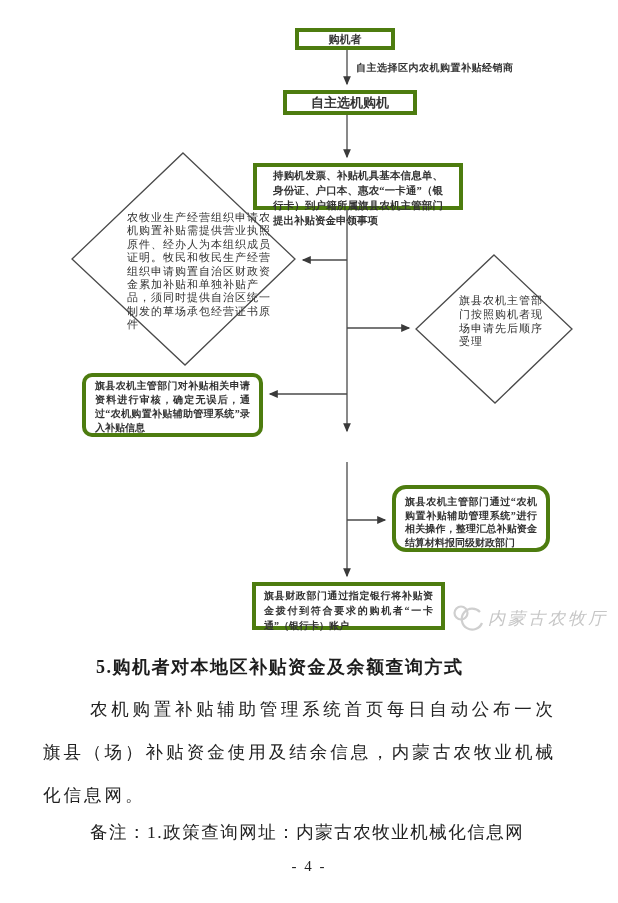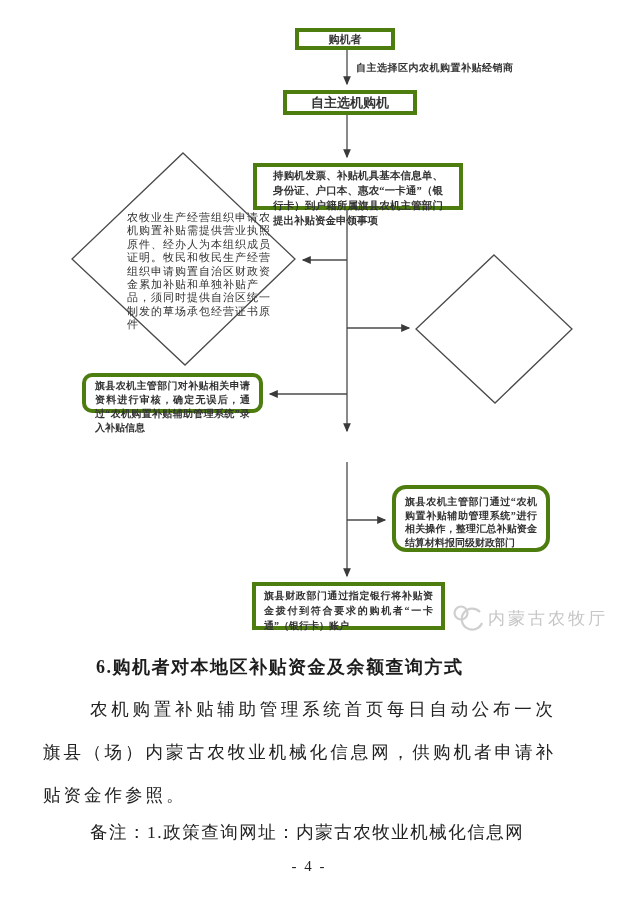--- a/index.html
+++ b/index.html
@@ -20,21 +20,21 @@
     box-sizing:border-box;
     font-weight:bold;
     color:#333;
   }
   .node.center{display:flex;align-items:center;justify-content:center;text-align:center;}
   .node.rounded{border-radius:12px;}
   .node .txt{display:block;}
   #n-purchaser{left:295px;top:28px;width:100px;height:22px;font-size:11px;}
   #n-select{left:283px;top:90px;width:134px;height:25px;font-size:13px;}
   #n-apply{left:253px;top:163px;width:210px;height:47px;font-size:10.5px;line-height:15px;padding:1px 16px;text-align:justify;}
-  #n-review{left:82px;top:373px;width:181px;height:40px;font-size:10px;line-height:14px;padding:2px 9px;border-radius:10px;text-align:justify;}
+  #n-review{left:82px;top:373px;width:181px;height:64px;font-size:10px;line-height:14px;padding:2px 9px;border-radius:10px;text-align:justify;}
   #n-issue{left:258px;top:437px;width:174px;height:25px;font-size:10px;}
   #n-settle{left:392px;top:485px;width:158px;height:67px;font-size:10px;line-height:13.5px;padding:6px 9px;border-radius:14px;text-align:justify;}
   #n-pay{left:252px;top:582px;width:193px;height:48px;font-size:10px;line-height:15px;padding:2px 8px;text-align:justify;}
   
   .dtext{
     position:absolute;font-weight:normal;color:#333;
   }
   #dtext-left{left:127px;top:211px;width:144px;font-size:11px;line-height:13.4px;letter-spacing:1px;}
   #dtext-right{left:459px;top:294px;width:84px;font-size:11px;line-height:13.8px;letter-spacing:1px;}
   
@@ -44,20 +44,21 @@
   }
   
   #connectors{position:absolute;left:0;top:0;}
   
   #watermark{position:absolute;left:452px;top:601px;width:150px;height:36px;}
   #wm-logo{position:absolute;left:0;top:2px;}
   #wm-text{
     position:absolute;left:36px;top:6px;
     font-size:17px;color:#c6c6c6;letter-spacing:3px;white-space:nowrap;
     font-family:"Liberation Sans","DejaVu Sans",sans-serif;
+    font-style:italic;
   }
   
   #sec-heading{
     position:absolute;left:96px;top:655px;
     font-size:18px;font-weight:bold;letter-spacing:1.5px;color:#1d1d1d;
   }
   #sec-paragraph{
     position:absolute;left:43px;top:688px;width:513px;
     font-size:17.5px;line-height:43px;letter-spacing:3px;
     text-align:justify;text-indent:47px;color:#222;
@@ -105,20 +106,21 @@
   <div class="node center" id="n-select">
     <span class="txt">自主选机购机</span>
   </div>
 
   <div class="node" id="n-apply">
     <span class="txt">持购机发票、补贴机具基本信息单、身份证、户口本、惠农“一卡通”（银行卡）到户籍所属旗县农机主管部门提出补贴资金申领事项</span>
   </div>
 
   <div class="dtext" id="dtext-left">农牧业生产经营组织申请农机购置补贴需提供营业执照原件、经办人为本组织成员证明。牧民和牧民生产经营组织申请购置自治区财政资金累加补贴和单独补贴产品，须同时提供自治区统一制发的草场承包经营证书原件</div>
 
+  <div class="dtext" id="dtext-right">旗县农机主管部门按照购机者现场申请先后顺序受理</div>
 
   <div class="node rounded" id="n-review">
     <span class="txt">旗县农机主管部门对补贴相关申请资料进行审核，确定无误后，通过“农机购置补贴辅助管理系统”录入补贴信息</span>
   </div>
 
 
   <div class="node" id="n-pay">
     <span class="txt">旗县财政部门通过指定银行将补贴资金拨付到符合要求的购机者“一卡通”（银行卡）账户</span>
   </div>
 
@@ -127,19 +129,19 @@
   </div>
 
   <div id="watermark">
     <svg id="wm-logo" width="34" height="32" viewBox="0 0 34 32">
       <circle cx="9" cy="10" r="6.5" stroke="#cfcfcf" stroke-width="2.2" fill="none"></circle>
       <path d="M 28 9 A 10.5 10.5 0 1 0 30 20" stroke="#cfcfcf" stroke-width="2.2" fill="none"></path>
     </svg>
     <span id="wm-text">内蒙古农牧厅</span>
   </div>
 
-  <div id="sec-heading">6.购机者对本地区补贴资金及余额查询方式</div>
-  <div id="sec-paragraph">农机购置补贴辅助管理系统首页每日自动公布一次旗县（场）内蒙古农牧业机械化信息网，供购机者申请补贴资金作参照。</div>
+  <div id="sec-heading">5.购机者对本地区补贴资金及余额查询方式</div>
+  <div id="sec-paragraph">农机购置补贴辅助管理系统首页每日自动公布一次旗县（场）补贴资金使用及结余信息，内蒙古农牧业机械化信息网。</div>
   <div id="sec-note">备注：1.政策查询网址：内蒙古农牧业机械化信息网</div>
 
   <div id="page-number">- 4 -</div>
 
 </div>
 
 </body></html>

